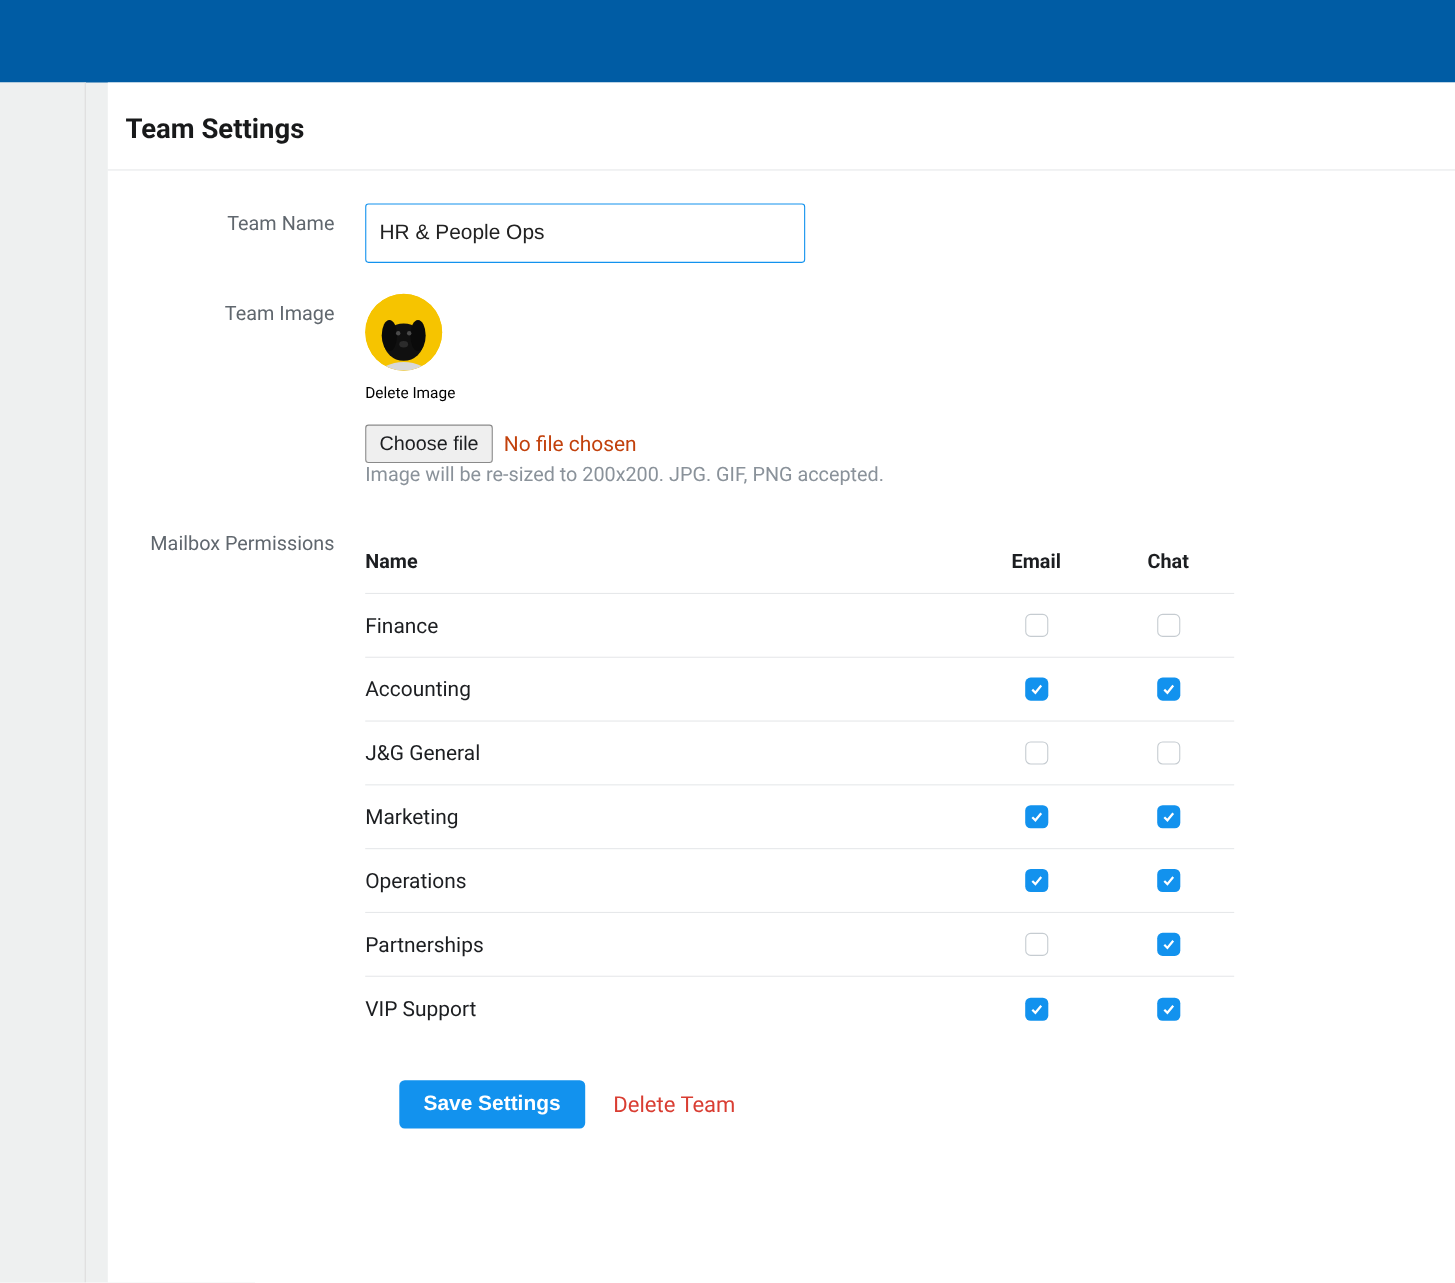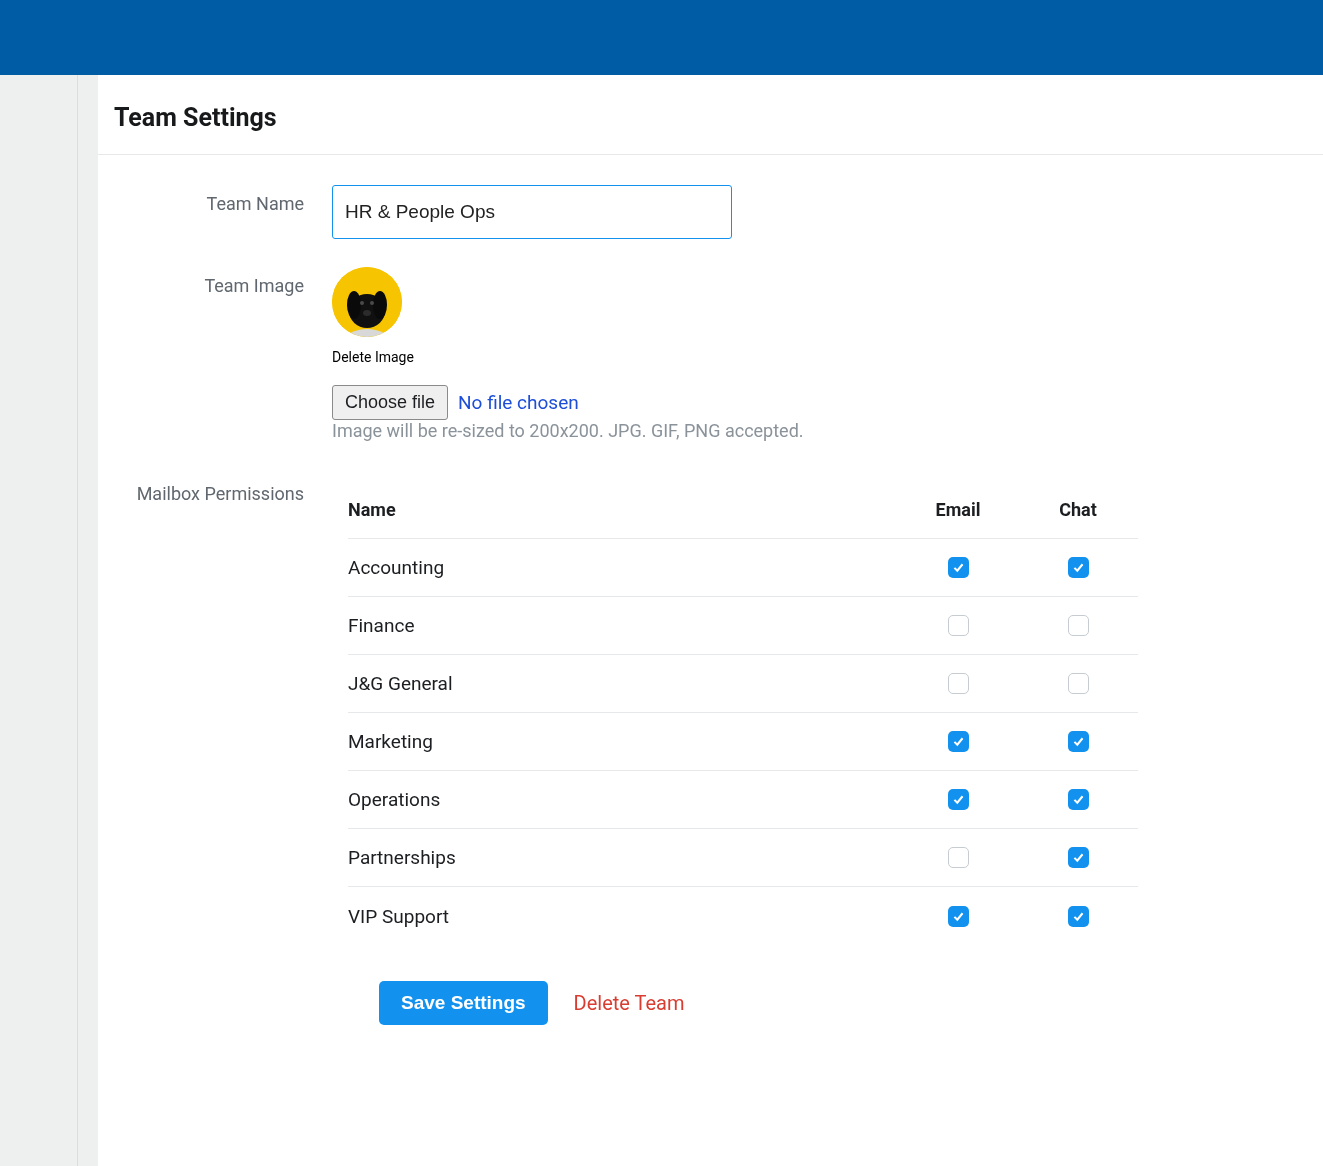--- a/index.html
+++ b/index.html
@@ -94,30 +94,29 @@
       font-size: 18px;
       padding: 6px 12px;
       background: #efefef;
       border: 1px solid #8a8a8a;
       border-radius: 3px;
       color: #1c1e21;
       cursor: pointer;
     }
     .file-status {
       font-size: 19px;
-      color: #1d4ed8;
+      color: #c2410c;
     }
     .hint {
       color: #8a929a;
       font-size: 18px;
     }
 
     .perm-table {
       width: 100%;
-      margin-left: 16px;
     }
     .perm-head, .perm-row {
       display: grid;
       grid-template-columns: 1fr 120px 120px;
       align-items: center;
       min-height: 58px;
     }
     .perm-head {
       font-weight: 700;
       color: #1c1e21;
@@ -242,43 +241,43 @@
         <div class="field perm-table">
 
           <div class="perm-head">
             <div>Name</div>
             <div class="col-center">Email</div>
             <div class="col-center">Chat</div>
           </div>
 
           <div id="perm-rows">
               <div class="perm-row">
+                <div>Finance</div>
+                <div class="col-center">
+                  <span class="cbx" data-checked="false"></span>
+                </div>
+                <div class="col-center">
+                  <span class="cbx" data-checked="false"></span>
+                </div>
+              </div>
+              <div class="perm-row">
                 <div>Accounting</div>
                 <div class="col-center">
                   <span class="cbx" data-checked="true">
                     <svg viewBox="0 0 16 16">
                       <polyline points="3,8.5 6.5,12 13,4"></polyline>
                     </svg>
                   </span>
                 </div>
                 <div class="col-center">
                   <span class="cbx" data-checked="true">
                     <svg viewBox="0 0 16 16">
                       <polyline points="3,8.5 6.5,12 13,4"></polyline>
                     </svg>
                   </span>
-                </div>
-              </div>
-              <div class="perm-row">
-                <div>Finance</div>
-                <div class="col-center">
-                  <span class="cbx" data-checked="false"></span>
-                </div>
-                <div class="col-center">
-                  <span class="cbx" data-checked="false"></span>
                 </div>
               </div>
               <div class="perm-row">
                 <div>J&amp;G General</div>
                 <div class="col-center">
                   <span class="cbx" data-checked="false"></span>
                 </div>
                 <div class="col-center">
                   <span class="cbx" data-checked="false"></span>
                 </div>

